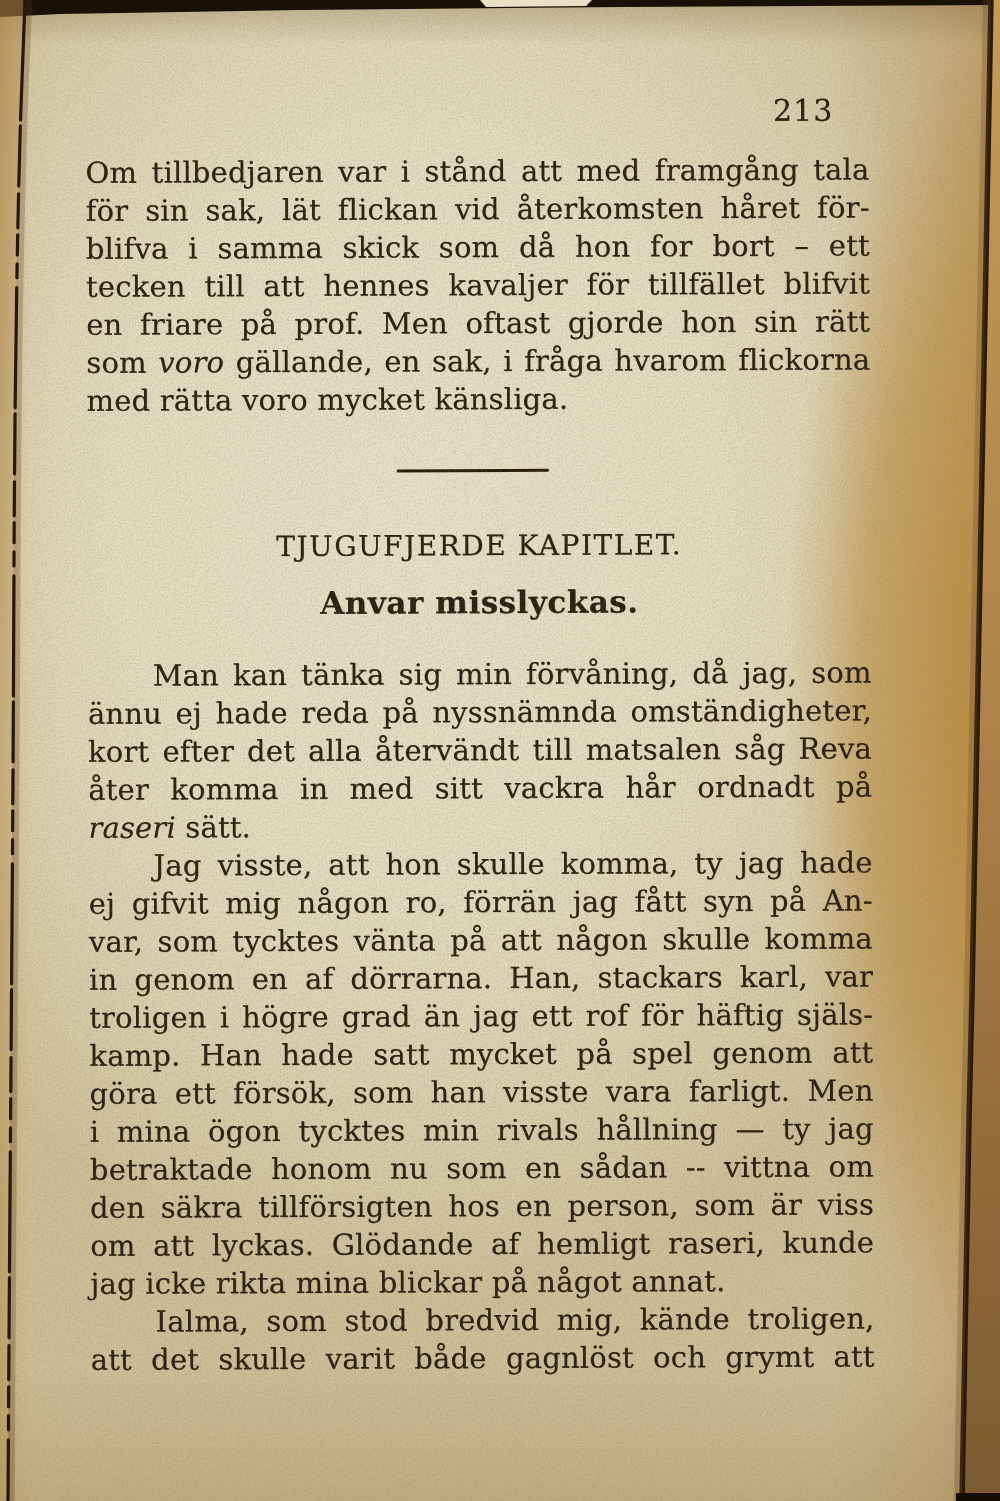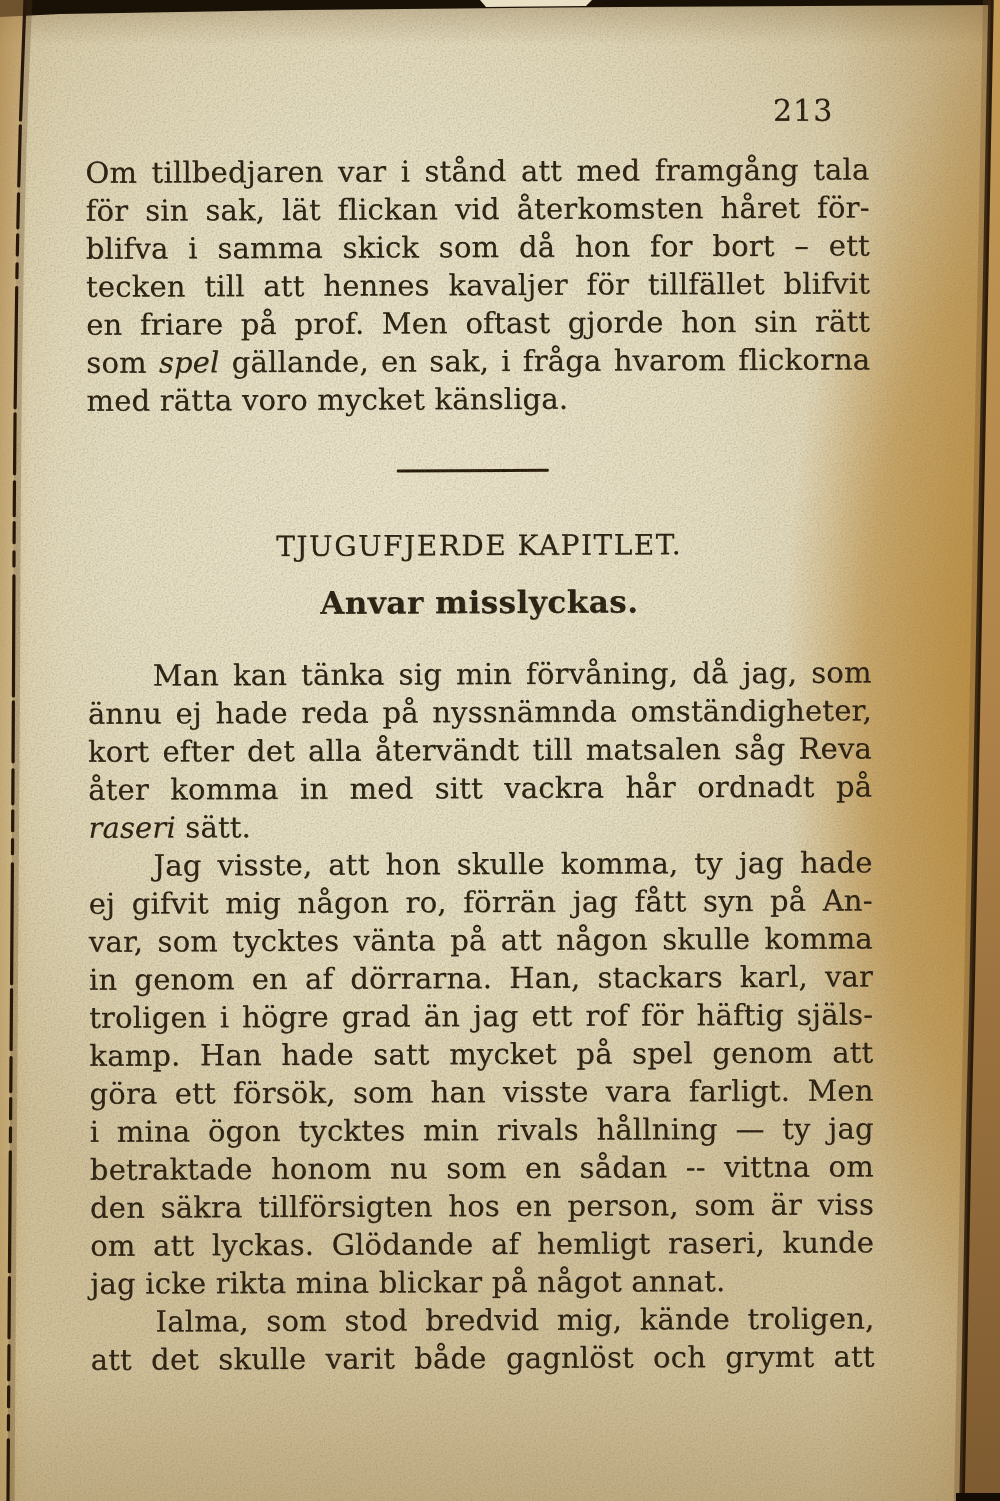--- a/index.html
+++ b/index.html
@@ -37,21 +37,21 @@
 
   <div class="textlayer">
     <div class="page-number">213</div>
 
     <div class="para para1">
         <div class="line">Om tillbedjaren var i stånd att med framgång tala</div>
         <div class="line">för sin sak, lät flickan vid återkomsten håret för-</div>
         <div class="line">blifva i samma skick som då hon for bort – ett</div>
         <div class="line">tecken till att hennes kavaljer för tillfället blifvit</div>
         <div class="line">en friare på prof. Men oftast gjorde hon sin rätt</div>
-        <div class="line">som <i>spel</i> gällande, en sak, i fråga hvarom flickorna</div>
+        <div class="line">som <i>voro</i> gällande, en sak, i fråga hvarom flickorna</div>
         <div class="line para-end">med rätta voro mycket känsliga.</div>
       </div>
 
     <div class="divider"></div>
 
     <h2 class="heading">TJUGUFJERDE KAPITLET.</h2>
     <h3 class="subheading">Anvar misslyckas.</h3>
 
     <div class="para para2">
         <div class="line indent">Man kan tänka sig min förvåning, då jag, som</div>

